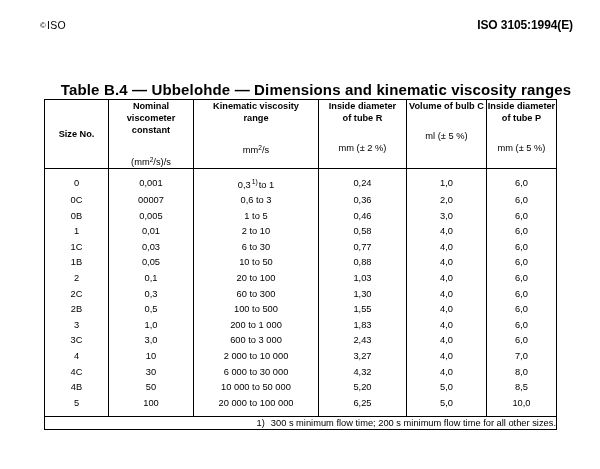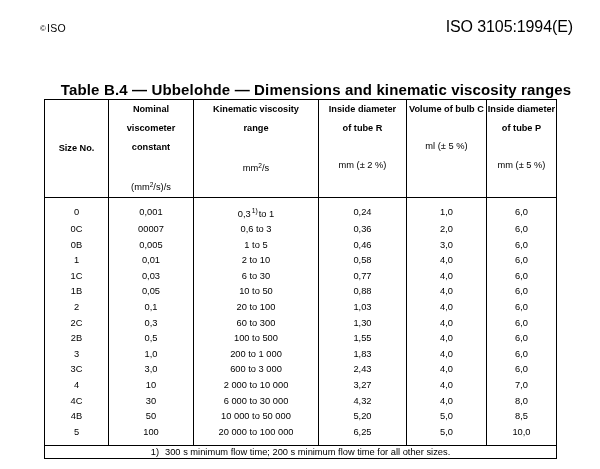--- a/index.html
+++ b/index.html
@@ -41,22 +41,22 @@
     font-weight: normal;
     letter-spacing: 0.2px;
     white-space: nowrap;
   }
   .header-left .copy {
     font-size: 8px;
     vertical-align: 1px;
     margin-right: 1px;
   }
   .header-right {
-    font-size: 16px;
-    font-weight: normal;
+    font-size: 12px;
+    font-weight: bold;
     letter-spacing: -0.1px;
     white-space: nowrap;
   }
 
   
   .table-title {
     position: absolute;
     top: 81px;
     left: 16px;
     width: 600px;
@@ -89,21 +89,21 @@
   }
 
   
   thead th {
     border-bottom: 1.4px solid #000;
     vertical-align: top;
     padding: 7px 2px 5px 2px;
     text-align: center;
     font-size: 9.2px;
     font-weight: bold;
-    line-height: 19px;
+    line-height: 12px;
   }
   thead th .hdr-name {
     display: block;
   }
   thead th .hdr-unit {
     display: block;
     font-weight: normal;
     font-size: 9.3px;
     margin-top: 18px;
     white-space: nowrap;
@@ -137,21 +137,21 @@
     font-size: 6.8px;
     vertical-align: 3.5px;
     margin: 0 1px;
   }
 
   
   tfoot td {
     border-top: 1.4px solid #000;
     border-left: none;
     border-right: none;
-    text-align: center;
+    text-align: right;
     font-size: 9.3px;
     line-height: 12px;
     padding: 5px 0 5px 12px;
     white-space: nowrap;
   }
   tfoot .fn-num {
     margin-right: 6px;
   }
 
   

